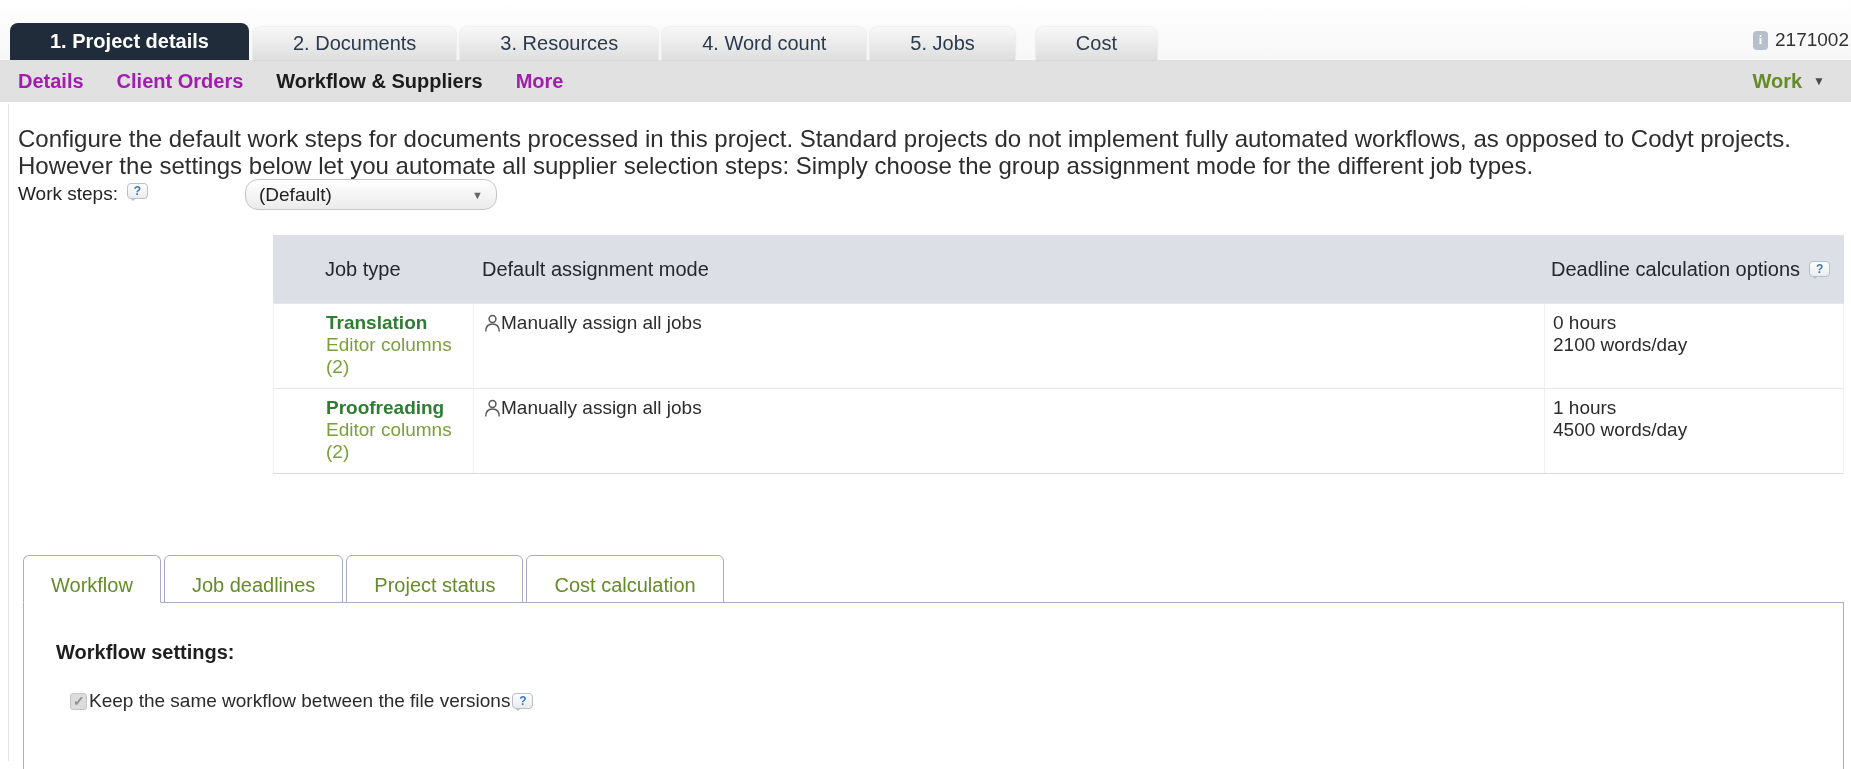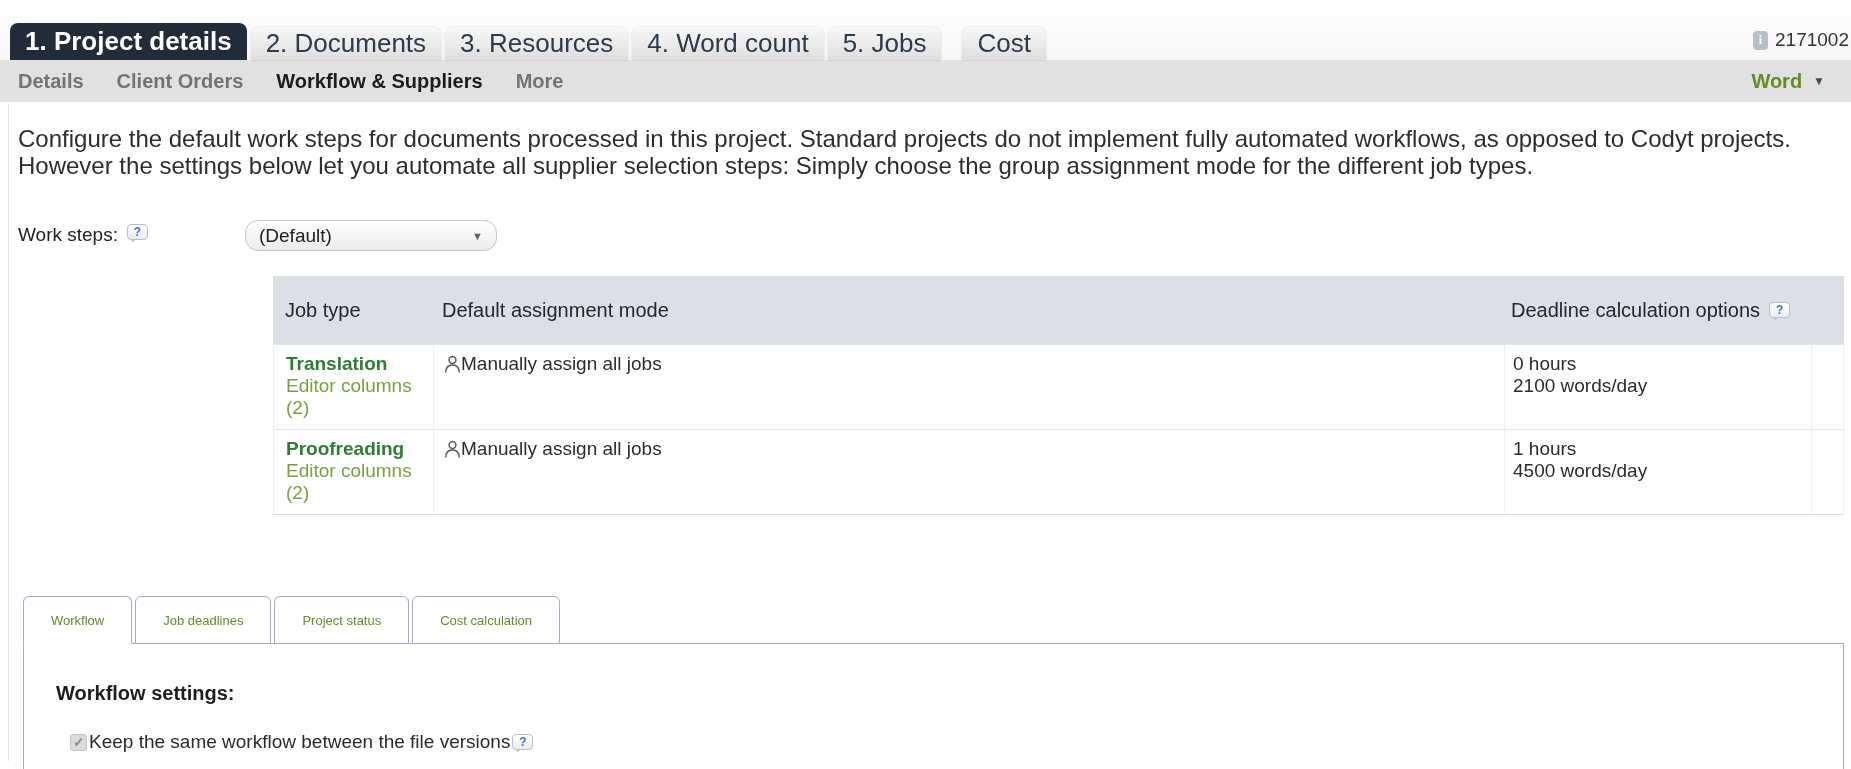--- a/index.html
+++ b/index.html
@@ -2,78 +2,78 @@
 <html><head>
 <meta charset="utf-8">
 <style>
   * { margin:0; padding:0; box-sizing:border-box; }
   html,body { background:#fff; }
   body { font-family:"Liberation Sans", sans-serif; color:#2d2d2d; }
   .screen { position:relative; width:1851px; height:769px; overflow:hidden; background:#fff; }
 
   
   .tabbar { height:60px; display:flex; align-items:flex-end; padding-left:10px; position:relative; background:linear-gradient(#ffffff,#f7f7f7); }
-  .top-tab { height:33px; line-height:33px; padding:0 15px; margin-right:4px; border-radius:8px 8px 0 0;
+  .top-tab { height:33px; line-height:33px; padding:0 40px; margin-right:4px; border-radius:8px 8px 0 0;
              background:linear-gradient(#f8f8f8,#dedede); box-shadow:0 0 2px rgba(0,0,0,.18);
-             color:#2c3a4d; font-size:26px; white-space:nowrap; cursor:pointer; }
+             color:#2c3a4d; font-size:20px; white-space:nowrap; cursor:pointer; }
   .top-tab.active { height:37px; line-height:37px; background:#212c3b; color:#fff; font-weight:bold; box-shadow:none; }
   .top-tab.gap-before { margin-left:17px; }
   .project-id { position:absolute; right:2px; bottom:9px; display:flex; align-items:center; gap:7px; font-size:19px; color:#333; }
   .info-icon { display:inline-block; width:15px; height:19px; border-radius:4px; background:#b6bfca; color:#fff;
                font-size:12px; font-weight:bold; text-align:center; line-height:19px; font-family:"Liberation Serif", serif; }
 
   
   .navbar { height:42px; background:#e1e1e1; display:flex; align-items:center; padding:0 26px 0 18px; gap:33px;
             font-size:20px; font-weight:bold; }
-  .nav-link { color:#737373; cursor:pointer; white-space:nowrap; }
+  .nav-link { color:#a21caf; cursor:pointer; white-space:nowrap; }
   .nav-link.active { color:#1c1c1c; cursor:default; }
   .nav-spacer { flex:1; }
   .edit-btn { color:#648c28; display:flex; align-items:center; gap:11px; cursor:pointer; }
   .edit-caret { color:#4a4a4a; font-size:12px; }
 
   
   .content { padding:0 18px; }
   .intro { margin-top:23px; font-size:24px; line-height:27px; color:#2d2d2d; max-width:1815px; }
 
-  .worksteps-row { margin-top:41px; display:flex; align-items:flex-start; }
+  .worksteps-row { display:flex; align-items:flex-start; }
   .ws-label { width:227px; font-size:19px; color:#222; padding-top:4px; display:flex; align-items:flex-start; gap:9px; }
 
   .help { position:relative; display:inline-block; width:21px; height:16px; border:1px solid #b9bfc6; border-radius:4px;
           background:linear-gradient(#ffffff,#e9ebee); color:#3b76c4; font-size:12px; font-weight:bold;
           text-align:center; line-height:15px; cursor:pointer; flex:none; }
   .help::after { content:''; position:absolute; left:2px; bottom:-6px; border:3px solid transparent; border-top-color:#b9bfc6; }
 
   .dropdown { width:252px; height:31px; border:1px solid #c6c6c6; border-radius:13px;
               background:linear-gradient(#ffffff,#ebebeb); display:flex; align-items:center; justify-content:space-between;
               padding:0 13px; font-size:19px; color:#222; cursor:pointer; }
   .dd-caret { color:#666; font-size:11px; }
 
   
   .job-table { margin:25px 0 0 255px; width:1571px; font-size:19px; }
   .thead { display:flex; align-items:center; background:#dce0e6; height:68px; font-size:20px; color:#26262b; }
-  .c1 { width:159px; padding-left:12px; flex:none; }
+  .c1 { width:159px; padding-left:12px; flex:none;margin-left:40px; }
   .c2 { width:1071px; padding-left:10px; flex:none; }
   .c3 { width:307px; padding-left:8px; flex:none; }
   .c4 { width:34px; flex:none; }
   .thead .c3 { display:flex; align-items:center; gap:9px; }
   .trow { display:flex; border-top:1px solid #e4e7ea; background:#fff; border-left:1px solid #eef0f2; border-right:1px solid #eef0f2; }
   .trow:last-child { border-bottom:1px solid #d6dbe1; }
   .trow .c2, .trow .c3, .trow .c4 { border-left:1px solid #eef0f2; }
   .trow .cell { padding-top:8px; padding-bottom:10px; min-height:58px; }
   .link-main { color:#2e7d32; font-weight:bold; text-decoration:none; cursor:pointer; display:block; line-height:22px; }
   .link-sub { color:#7aa03c; text-decoration:none; cursor:pointer; display:block; line-height:22px; }
   .assign-cell { display:flex; align-items:flex-start; }
   .person-icon { margin-top:2px; flex:none; }
   .dl-line { line-height:22px; color:#2b2b2b; }
 
   
   .lower { padding:0 7px 0 23px; margin-top:81px; }
   .subtabs { display:flex; position:relative; z-index:2; margin-bottom:-1px; }
-  .subtab { height:48px; line-height:47px; padding:0 27px; margin-right:3px; border:1px solid #a9a9c9; border-radius:6px 6px 0 0;
-            background:#fff; color:#648c28; font-size:13px; cursor:pointer; white-space:nowrap; }
+  .subtab { height:48px; line-height:47px; padding:6px 27px; margin-right:3px; border:1px solid #a9a9c9; border-radius:6px 6px 0 0;
+            background:#fff; color:#648c28; font-size:20px; cursor:pointer; white-space:nowrap; }
   .subtab.active { border-bottom:1px solid #fff; cursor:default; }
   .panel { position:relative; z-index:1; border:1px solid #a9a9c9; height:169px; background:#fff; }
   .panel-heading { margin:38px 0 0 32px; font-size:20px; font-weight:bold; color:#1e1e1e; }
   .check-row { margin:26px 0 6px 46px; display:flex; align-items:center; gap:2px; font-size:19px; color:#2b2b2b; }
   .checkbox { width:17px; height:17px; border:1px solid #c4c4c4; border-radius:3px; background:#dcdcdc; position:relative; flex:none; }
   .checkbox::after { content:'\2713'; position:absolute; left:2px; top:-1px; color:#8f8f8f; font-size:14px; font-weight:bold; }
   .left-gutter { position:absolute; left:8px; top:104px; bottom:8px; width:0; border-left:1px solid #e3e3e3; }
 </style>
 </head>
 <body>
@@ -94,21 +94,21 @@
     </div>
   </div>
 
   <div class="navbar">
     <span class="nav-link">Details</span>
     <span class="nav-link">Client Orders</span>
     <span class="nav-link active">Workflow &amp; Suppliers</span>
     <span class="nav-link">More</span>
     <span class="nav-spacer"></span>
     <span class="edit-btn">
-      <span>Word</span>
+      <span>Work</span>
       <span class="edit-caret">▼</span>
     </span>
   </div>
 
   <div class="content">
 
     <p class="intro">Configure the default work steps for documents processed in this project. Standard projects do not implement fully automated workflows, as opposed to Codyt projects. However the settings below let you automate all supplier selection steps: Simply choose the group assignment mode for the different job types.</p>
 
     <div class="worksteps-row">
       <div class="ws-label">

